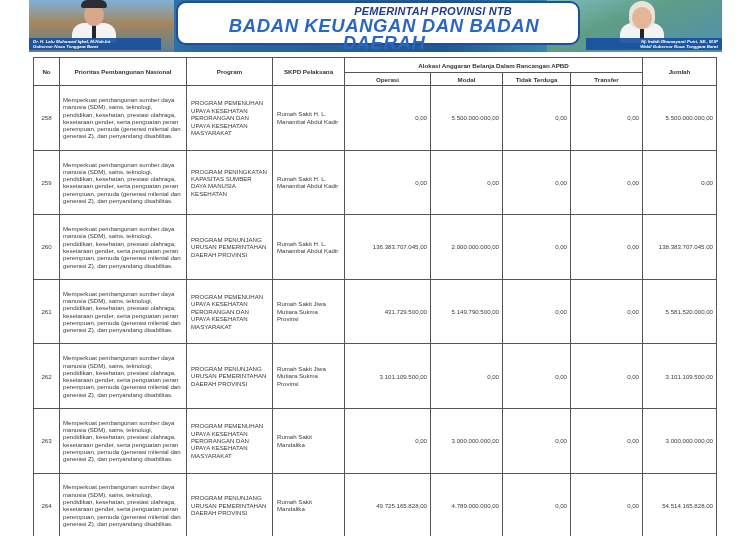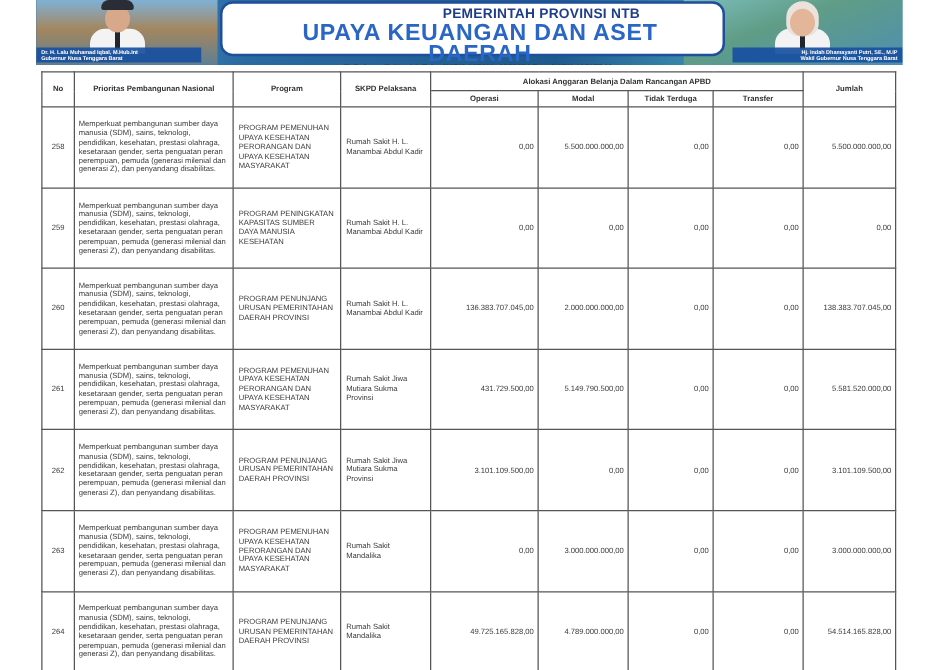--- a/index.html
+++ b/index.html
@@ -4,20 +4,21 @@
 <style>
   * { box-sizing: border-box; margin: 0; padding: 0; }
   html, body { width: 750px; height: 536px; overflow: hidden; background: #ffffff; }
   body { font-family: "Liberation Sans", sans-serif; color: #333; position: relative; }
 
   
   .banner {
     position: absolute; left: 29px; top: 0; width: 693px; height: 52px;
     background: linear-gradient(90deg, #1d4f7d 0%, #3b7fb5 14%, #2a6aa0 24%, #1f5a8e 60%, #3d8fb0 78%, #6aa7c3 88%, #2d74a6 100%);
     overflow: hidden;
+    font-style: italic;
   }
   .banner .scene-left {
     position: absolute; left: 0; top: 0; width: 145px; height: 52px;
     background: linear-gradient(180deg, #7fb1d6 0%, #a4865f 45%, #5d7f92 100%);
   }
   .banner .scene-right {
     position: absolute; right: 0; top: 0; width: 175px; height: 52px;
     background: linear-gradient(160deg, #7dbdbd 0%, #5f9d86 40%, #4e8fb1 100%);
   }
   .portrait {
@@ -90,21 +91,21 @@
     <div>Dr. H. Lalu Muhamad Iqbal, M.Hub.Int</div>
     <div>Gubernur Nusa Tenggara Barat</div>
   </div>
   <div class="caption right">
     <div>Hj. Indah Dhamayanti Putri, SE., M.IP</div>
     <div>Wakil Gubernur Nusa Tenggara Barat</div>
   </div>
 
   <div class="title-box">
     <div class="title-top">PEMERINTAH PROVINSI NTB</div>
-    <div class="title-main">UPAYA KEUANGAN DAN ASET DAERAH</div>
+    <div class="title-main">BADAN KEUANGAN DAN BADAN DAERAH</div>
     <div class="title-addr">Jl. Pejanggik No. 14, Telp. (0370) 627689, 625345 | Fax. (0370) 627677 Mataram</div>
 
   </div>
 </div>
 
 <table class="apbd">
   <colgroup>
     <col style="width:26px">
     <col style="width:127px">
     <col style="width:86px">

